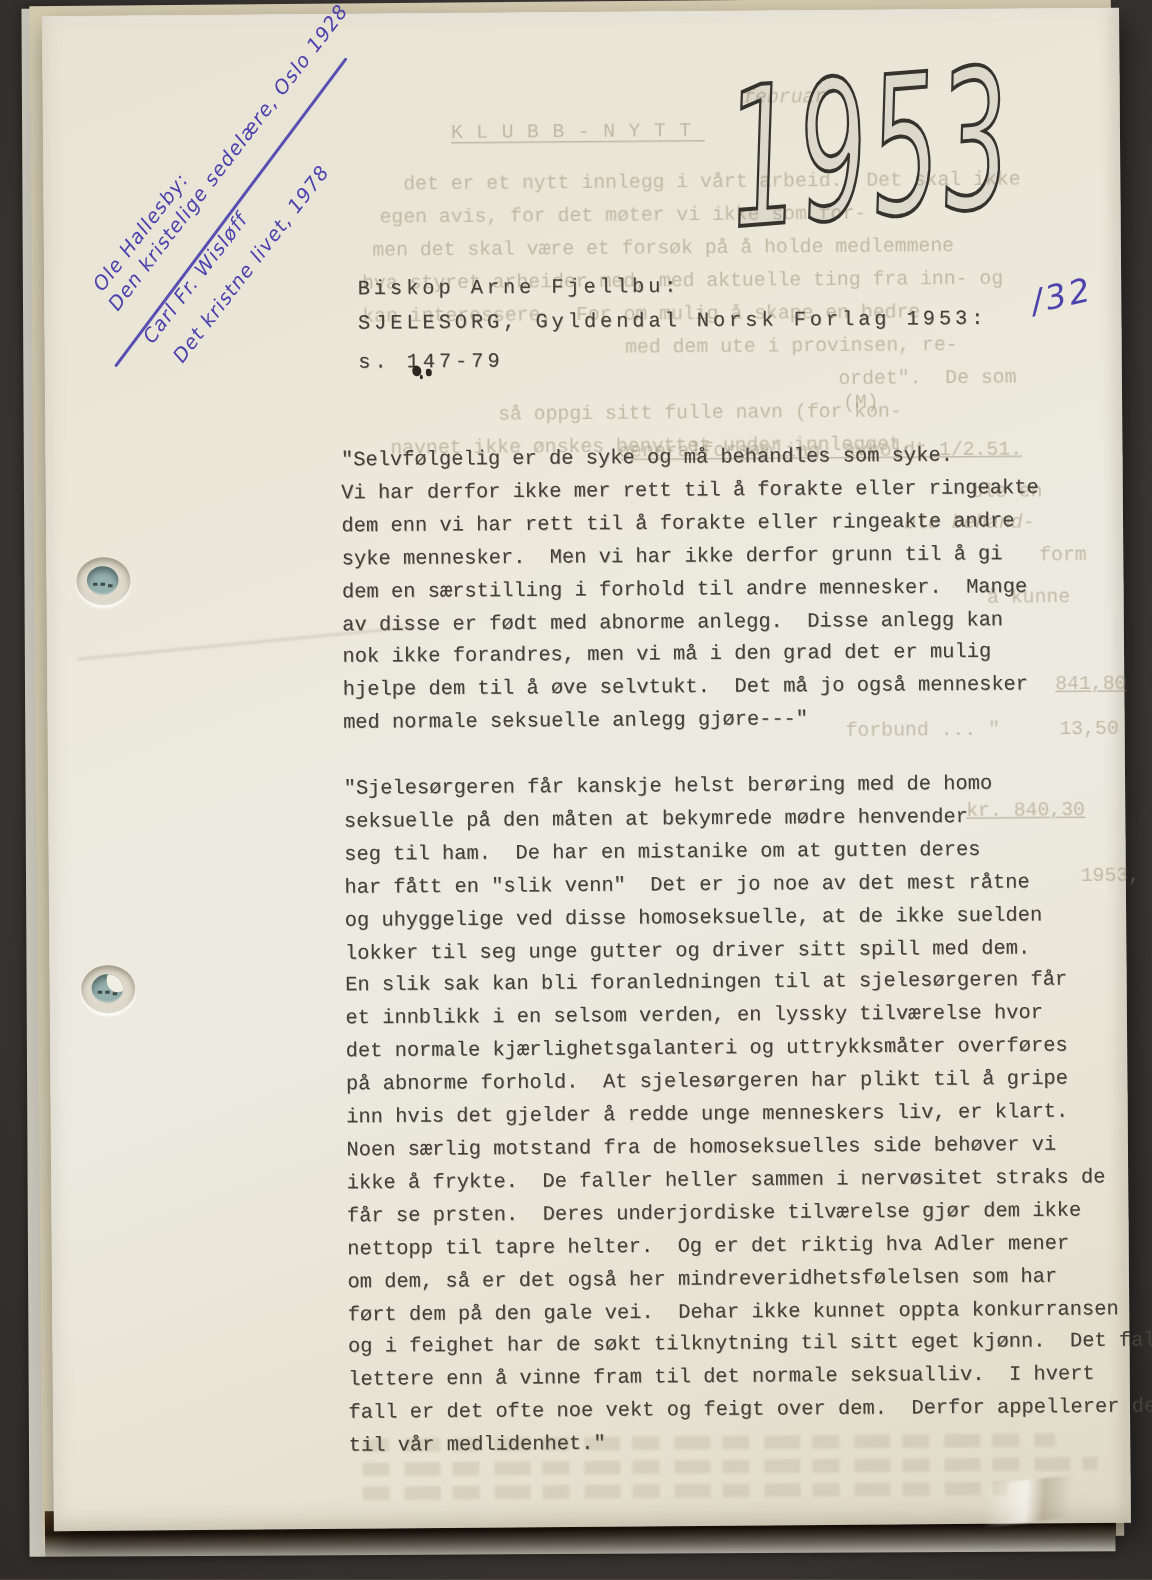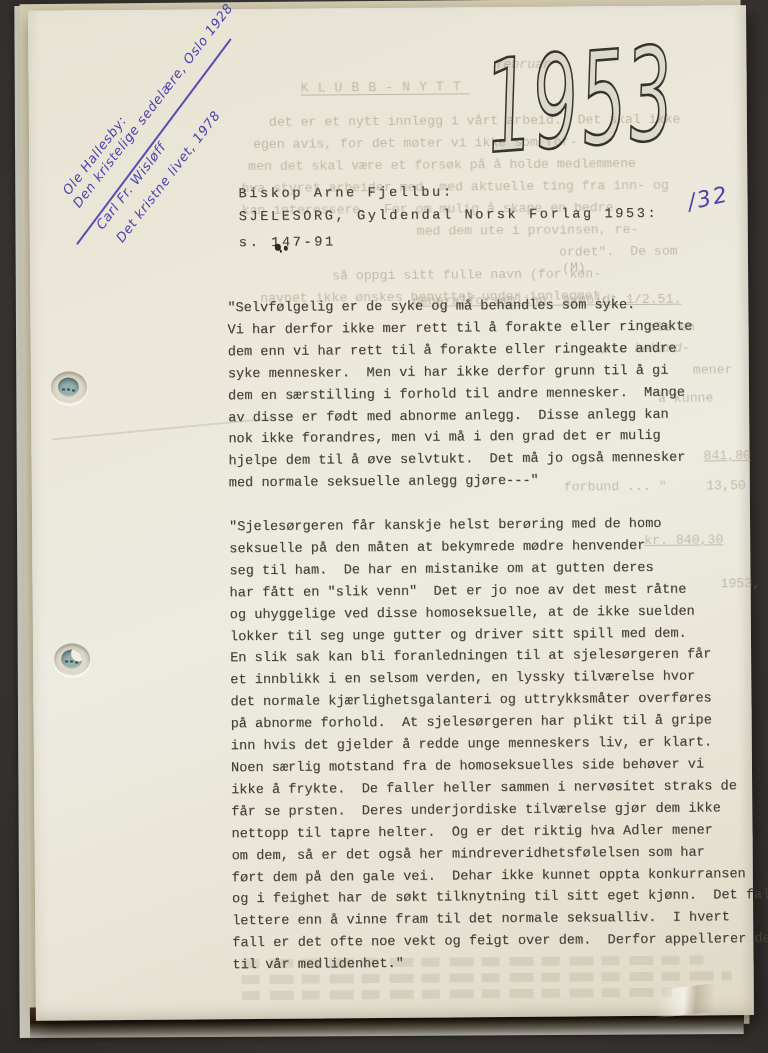--- a/index.html
+++ b/index.html
@@ -84,21 +84,21 @@
         <div class="ghost-frag" style="left: 212px; top: 172px;">hva styret arbeider med, med aktuelle ting fra inn- og</div>
         <div class="ghost-frag" style="left: 212px; top: 194px;">kan interessere.  For om mulig å skape en bedre</div>
         <div class="ghost-frag" style="left: 387px; top: 216px;">med dem ute i provinsen, re-</div>
         <div class="ghost-frag" style="left: 529px; top: 238px;">ordet".  De som</div>
         <div class="ghost-frag" style="left: 302px; top: 260px;">så oppgi sitt fulle navn (for kon-</div>
         <div class="ghost-frag" style="left: 532px; top: 254px;">(M)</div>
         <div class="ghost-frag" style="left: 230px; top: 282px;">navnet ikke ønskes benyttet under innlegget,</div>
         <div class="ghost-frag u" style="left: 382px; top: 286px;">generalforsamling, avholdt 1/2.51.</div>
         <div class="ghost-frag" style="left: 617px; top: 314px;">ble en</div>
         <div class="ghost-frag" style="left: 572px; top: 335px; font-style: italic;">ble behand-</div>
-        <div class="ghost-frag" style="left: 662px; top: 357px;">mener</div>
+        <div class="ghost-frag" style="left: 662px; top: 357px;">form</div>
         <div class="ghost-frag" style="left: 627px; top: 385px;">å kunne</div>
         <div class="ghost-frag" style="left: 672px; top: 443px; text-decoration: underline;">841,80</div>
         <div class="ghost-frag" style="left: 532px; top: 473px;">forbund ... "     13,50</div>
         <div class="ghost-frag u" style="left: 612px; top: 527px;">kr. 840,30</div>
         <div class="ghost-frag" style="left: 688px; top: 571px;">1953,</div>
       </div>
     <div class="ghost-strip" style="left:206px;top:950px;width:462px"></div>
     <div class="ghost-strip" style="left:206px;top:966px;width:490px"></div>
     <div class="ghost-strip" style="left:206px;top:982px;width:430px"></div>
 
@@ -106,21 +106,21 @@
     <div class="hand" style="left:52px;top:185px">Den kristelige sedelære, Oslo 1928</div>
     <div class="ink-line"></div>
     <div class="hand" style="left:75px;top:207px">Carl Fr. Wisløff</div>
     <div class="hand" style="left:95px;top:220px">Det kristne livet, 1978</div>
 
     <div class="year">1953</div>
 
     <div class="tw hdr" style="left:209px;top:177px">Biskop Arne Fjellbu:</div>
     <div class="tw hdr" style="left:209px;top:200px">SJELESORG, Gyldendal Norsk Forlag 1953:</div>
     <div class="pref">/32</div>
-    <div class="tw hdr" style="left:209px;top:226px">s. 147-91</div>
+    <div class="tw hdr" style="left:209px;top:226px">s. 147-79</div>
     <div class="blot"></div>
 
     <div class="tw para" style="left:197px;top:288px">"Selvfølgelig er de syke og må behandles som syke.
 Vi har derfor ikke mer rett til å forakte eller ringeakte
 dem enn vi har rett til å forakte eller ringeakte andre
 syke mennesker.  Men vi har ikke derfor grunn til å gi
 dem en særstilling i forhold til andre mennesker.  Mange
 av disse er født med abnorme anlegg.  Disse anlegg kan
 nok ikke forandres, men vi må i den grad det er mulig
 hjelpe dem til å øve selvtukt.  Det må jo også mennesker

